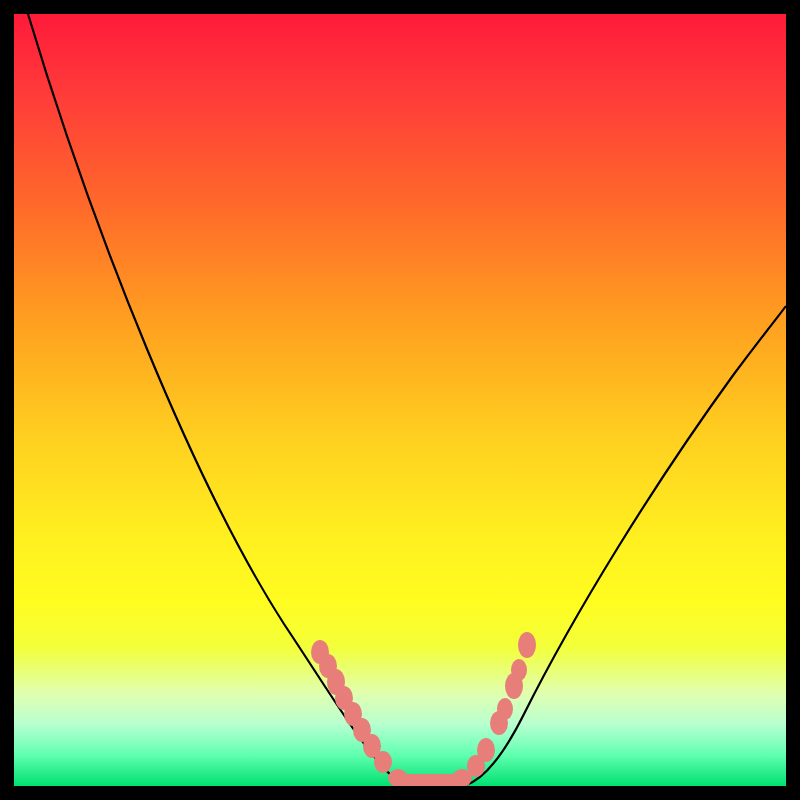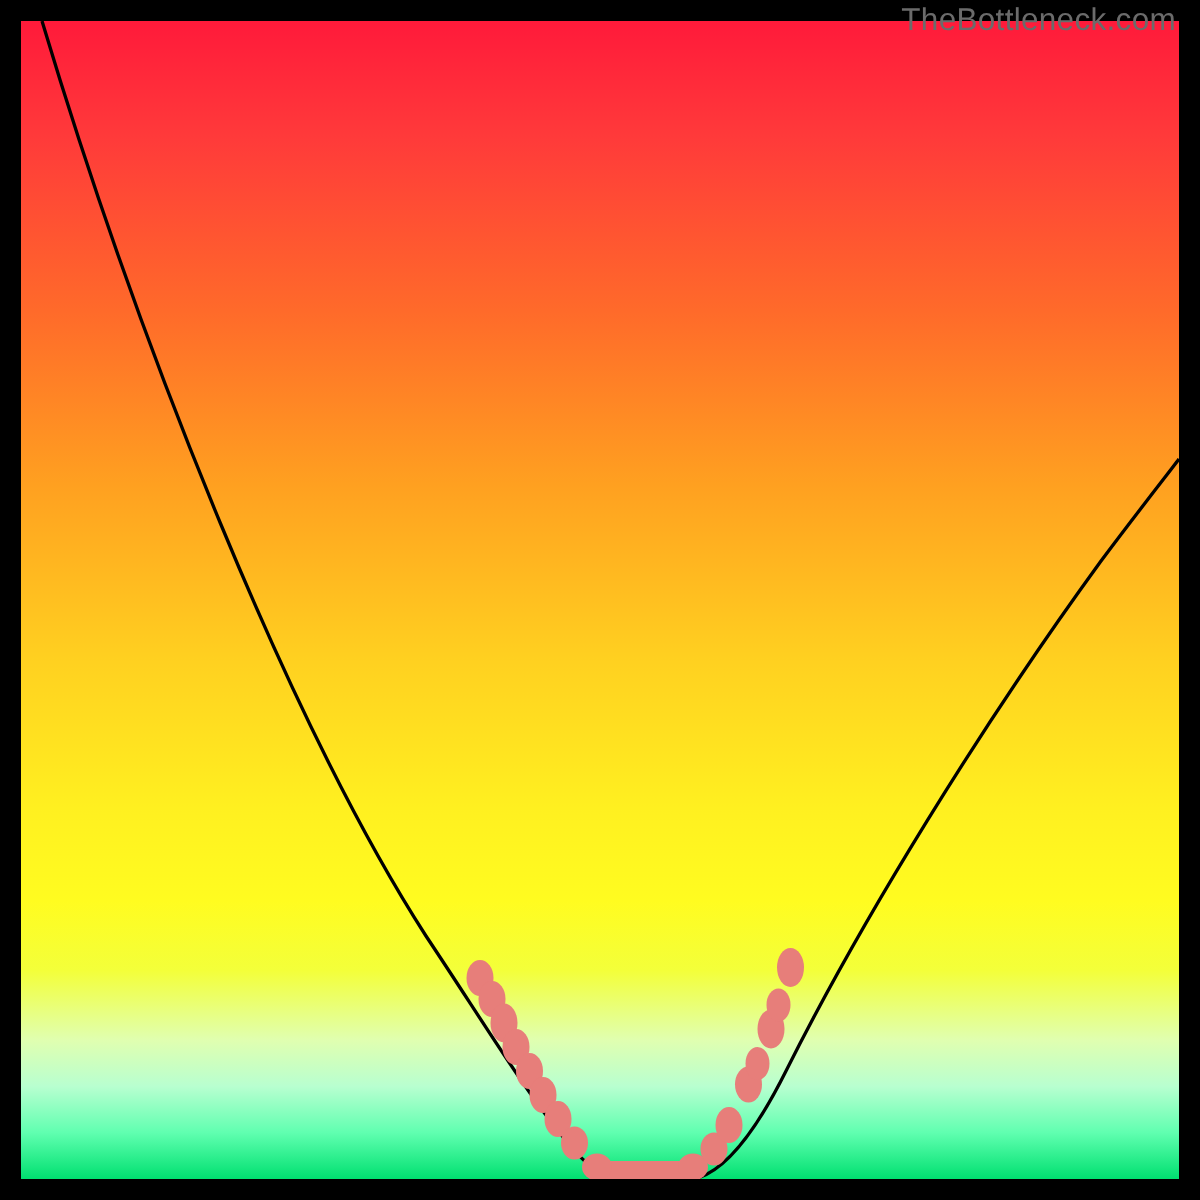--- a/index.html
+++ b/index.html
@@ -107,14 +107,13 @@
       <ellipse class="blotch" cx="462" cy="752" rx="9" ry="11"></ellipse>
       <ellipse class="blotch" cx="472" cy="736" rx="9" ry="12"></ellipse>
       <ellipse class="blotch" cx="485" cy="709" rx="9" ry="12"></ellipse>
       <ellipse class="blotch" cx="491" cy="695" rx="8" ry="11"></ellipse>
       <ellipse class="blotch" cx="500" cy="672" rx="9" ry="13"></ellipse>
       <ellipse class="blotch" cx="505" cy="656" rx="8" ry="11"></ellipse>
       <ellipse class="blotch" cx="513" cy="631" rx="9" ry="13"></ellipse>
     </g>
   </svg>
 
-  <div class="watermark">TheBottleneck.com</div>
 </div>
 
 </body></html>

